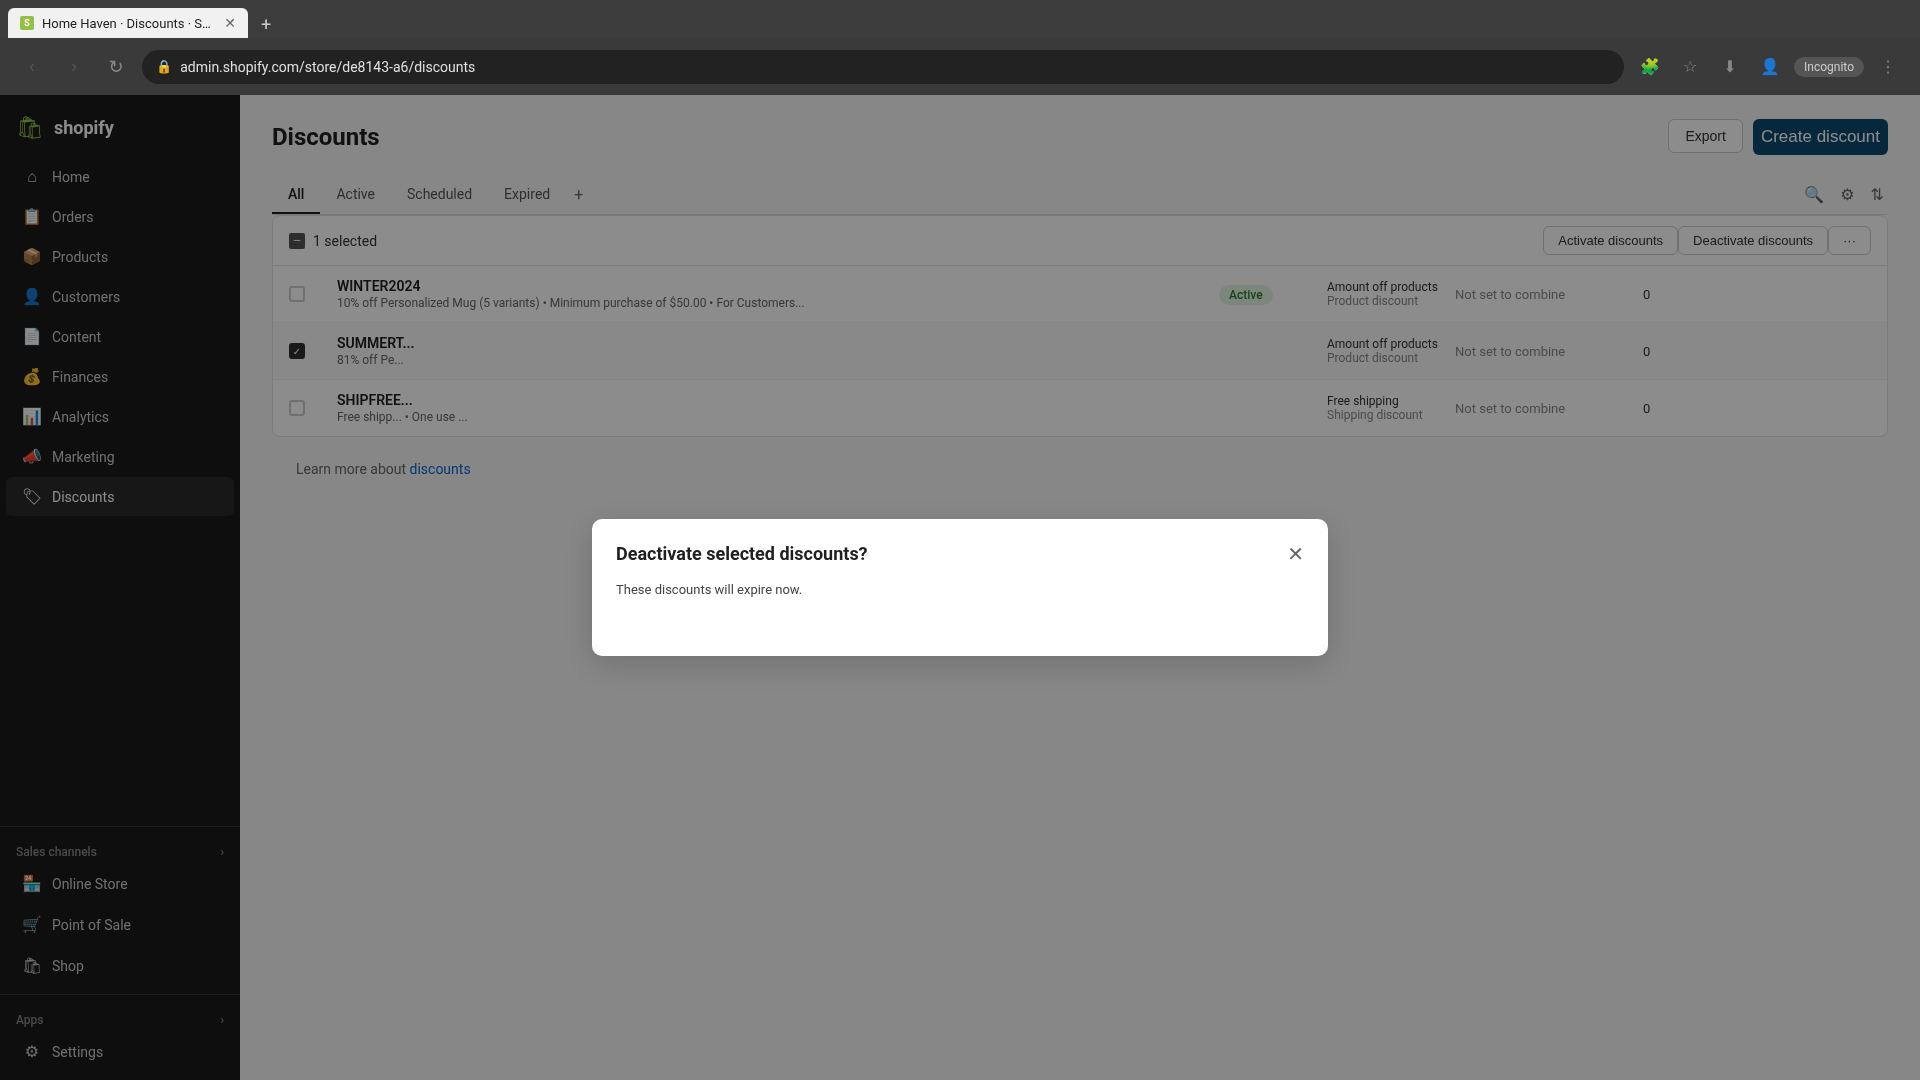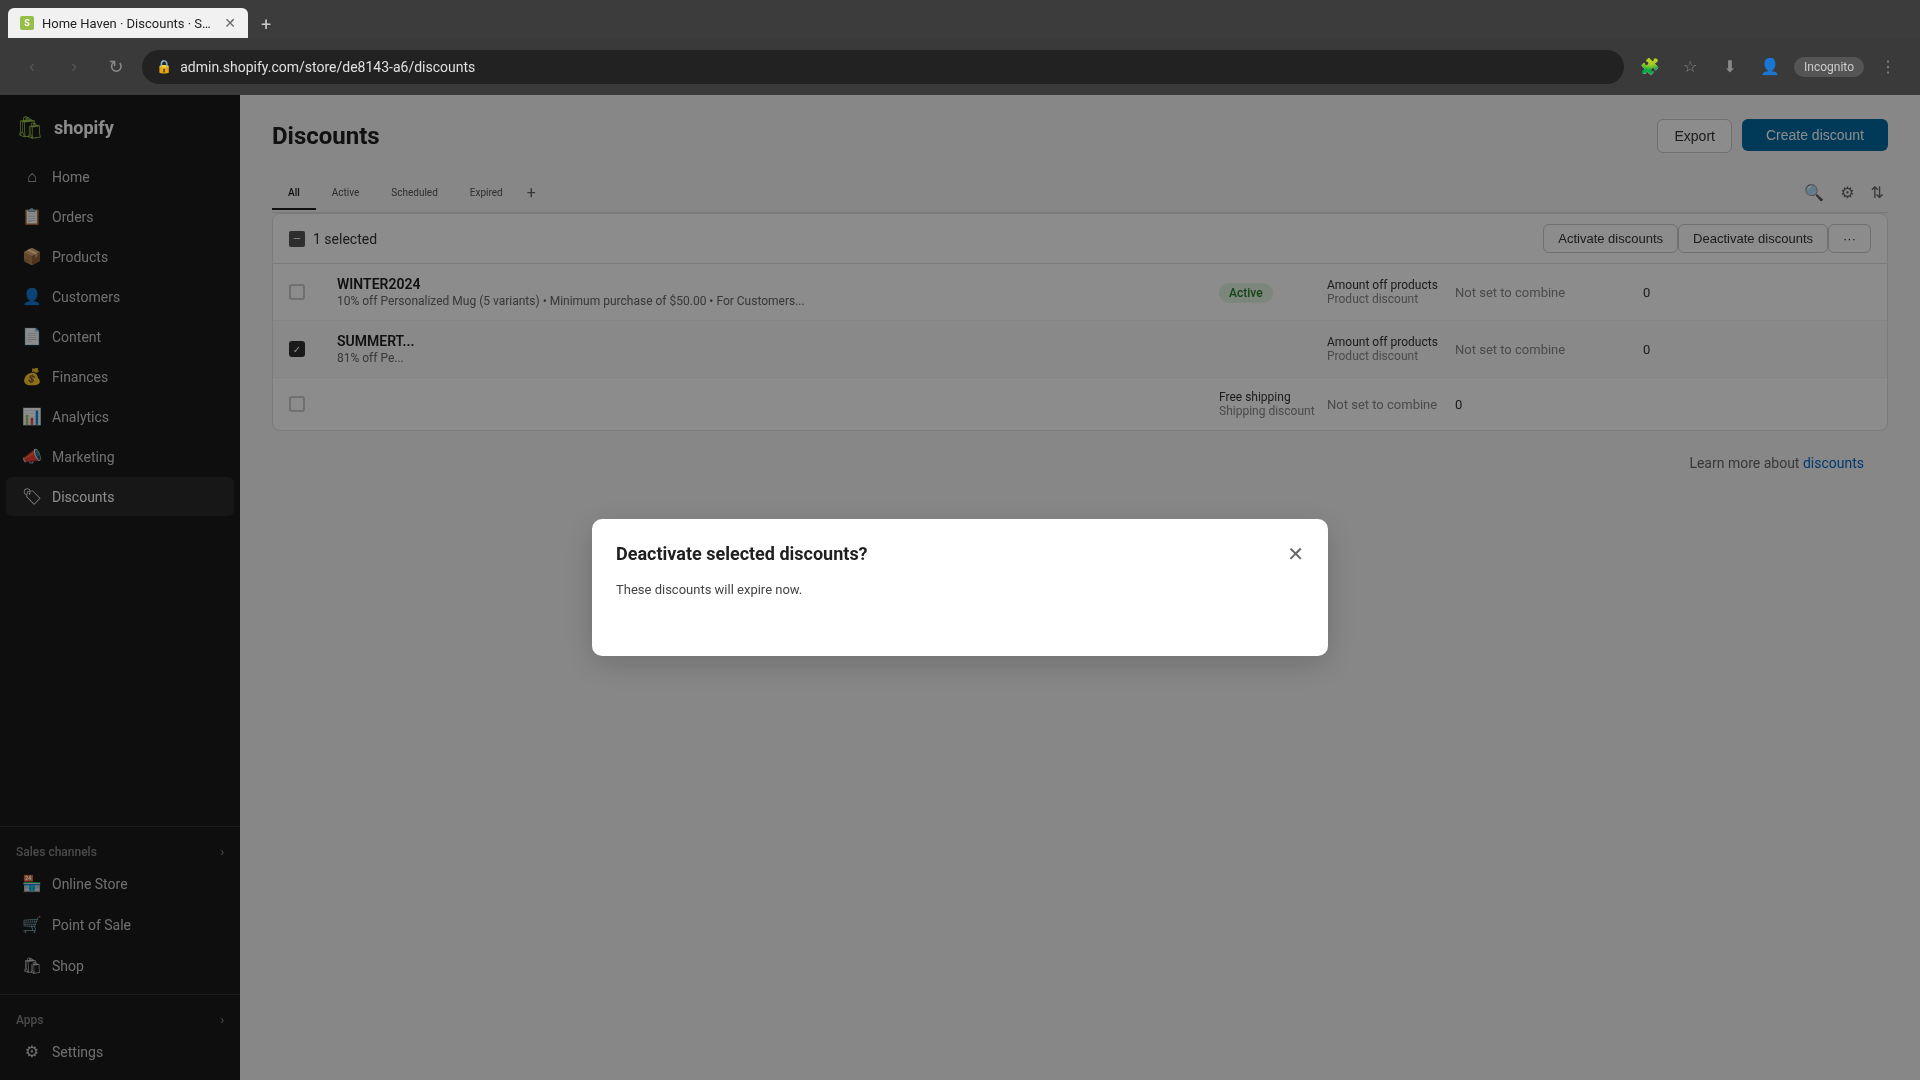--- a/index.html
+++ b/index.html
@@ -41,25 +41,25 @@
     .sidebar-settings { margin-top: auto; }
 
     
     .main-content { flex: 1; background: #f6f6f7; overflow-y: auto; padding: 24px 32px; position: relative; }
 
     
     .page-header { display: flex; align-items: center; justify-content: space-between; margin-bottom: 20px; }
     .page-title { font-size: 24px; font-weight: 700; color: #202020; }
     .header-actions { display: flex; gap: 10px; align-items: flex-start; }
     .btn-secondary { background: white; border: 1px solid #ccc; border-radius: 6px; padding: 8px 16px; font-size: 14px; color: #333; cursor: pointer; font-weight: 500; }
-    .btn-primary { background: #0369a1; border: none; border-radius: 6px; padding: 8px 24px; font-size: 14px; color: white; cursor: pointer; font-weight: 500; }
+    .btn-primary { background: #0c4a6e; border: none; border-radius: 6px; padding: 8px 8px; font-size: 17px; color: white; cursor: pointer; font-weight: 500; }
 
     
     .tabs-container { display: flex; align-items: center; gap: 0; border-bottom: 1px solid #ddd; margin-bottom: 0; }
-    .tab { padding: 10px 16px; font-size: 10px; color: #555; cursor: pointer; border-bottom: 2px solid transparent; margin-bottom: -1px; }
+    .tab { padding: 10px 16px; font-size: 14px; color: #555; cursor: pointer; border-bottom: 2px solid transparent; margin-bottom: -1px; }
     .tab.active { color: #202020; font-weight: 500; border-bottom: 2px solid #202020; }
     .tab-add { padding: 10px 8px; color: #666; cursor: pointer; font-size: 16px; }
 
     
     .table-toolbar { background: white; border: 1px solid #e0e0e0; border-radius: 8px 8px 0 0; padding: 10px 16px; display: flex; align-items: center; justify-content: space-between; }
     .selection-info { display: flex; align-items: center; gap: 8px; font-size: 14px; color: #333; }
     .selection-checkbox { width: 16px; height: 16px; background: #555; border-radius: 2px; display: flex; align-items: center; justify-content: center; }
     .selection-checkbox::after { content: '—'; color: white; font-size: 10px; }
     .bulk-actions { display: flex; gap: 0; }
     .btn-outline { background: white; border: 1px solid #ccc; border-radius: 6px; padding: 6px 14px; font-size: 13px; color: #333; cursor: pointer; }
@@ -74,21 +74,21 @@
     .row-checkbox.checked { background: #303030; border-color: #303030; display: flex; align-items: center; justify-content: center; }
     .row-checkbox.checked::after { content: '✓'; color: white; font-size: 10px; }
     .discount-title { font-size: 14px; font-weight: 600; color: #202020; margin-bottom: 2px; }
     .discount-desc { font-size: 12px; color: #666; }
     .status-badge { display: inline-block; padding: 3px 10px; border-radius: 12px; font-size: 12px; font-weight: 500; }
     .status-active { background: #e3f5e3; color: #2a7d2a; }
     .table-cell { font-size: 13px; color: #333; }
     .table-cell-light { font-size: 13px; color: #888; }
 
     
-    .learn-more { text-align: right; padding: 24px; color: #666; font-size: 14px; }
+    .learn-more { text-align: left; padding: 24px; color: #666; font-size: 14px; }
     .learn-more a { color: #0066cc; text-decoration: none; }
 
     
     .modal-overlay { position: fixed; top: 95px; left: 0; right: 0; bottom: 0; background: rgba(0,0,0,0.45); z-index: 100; display: flex; align-items: center; justify-content: center; }
     .modal { background: white; border-radius: 10px; padding: 24px; width: 736px; max-width: 90%; box-shadow: 0 8px 32px rgba(0,0,0,0.18); }
     .modal-header { display: flex; align-items: center; justify-content: space-between; margin-bottom: 16px; }
     .modal-title { font-size: 18px; font-weight: 700; color: #202020; }
     .modal-close { background: none; border: none; font-size: 20px; color: #666; cursor: pointer; line-height: 1; }
     .modal-body { font-size: 13px; color: #444; margin-bottom: 32px; line-height: 1.5; }
     .modal-footer { display: flex; justify-content: flex-end; gap: 10px; }
@@ -271,20 +271,24 @@
         <div class="table-cell" style="font-size:12px;">
           <div>Amount off products</div>
           <div style="color:#888;">Product discount</div>
         </div>
         <div class="table-cell-light">Not set to combine</div>
         <div class="table-cell">0</div>
       </div>
 
       <div class="table-row">
         <div class="row-checkbox"></div>
+        <div>
+          <div class="discount-title">SHIPFREE...</div>
+          <div class="discount-desc">Free shipp... • One use ...</div>
+        </div>
         <div></div>
         <div class="table-cell" style="font-size:12px;">
           <div>Free shipping</div>
           <div style="color:#888;">Shipping discount</div>
         </div>
         <div class="table-cell-light">Not set to combine</div>
         <div class="table-cell">0</div>
       </div>
     </div>
 

